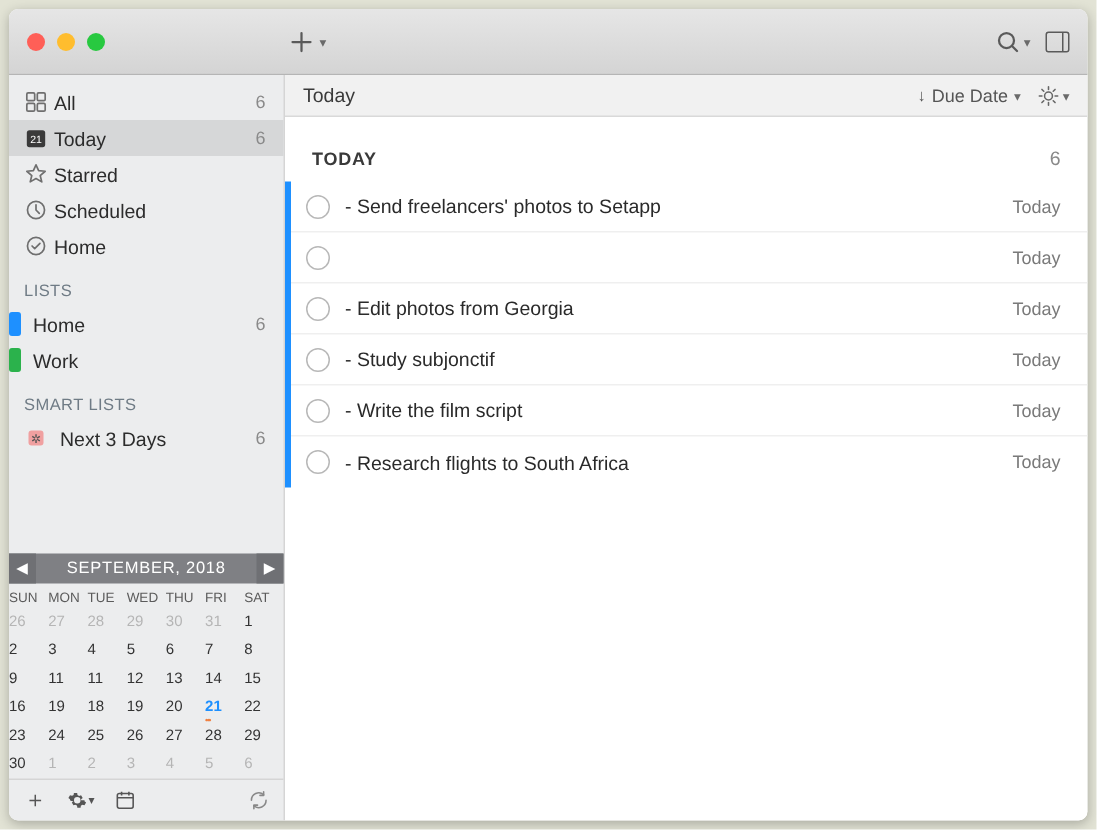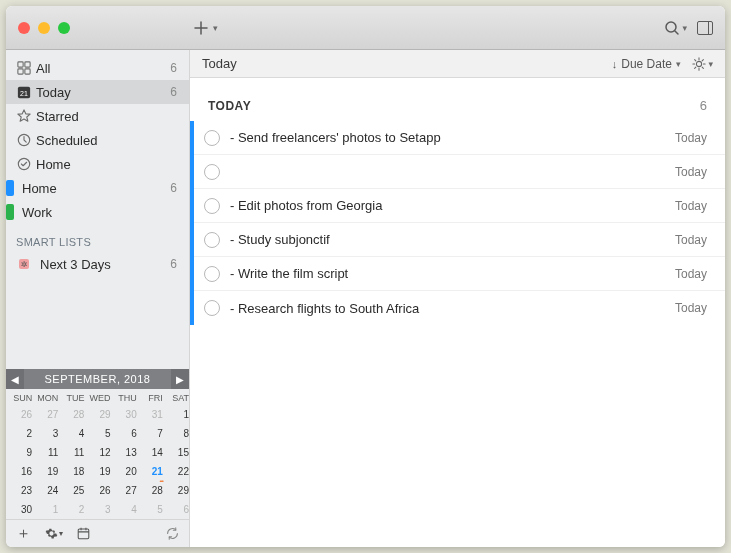--- a/index.html
+++ b/index.html
@@ -50,21 +50,21 @@
   .color-sq { width:8px; height:16px; border-radius:2px; margin-left:-10px; }
   .color-sq.blue{background:#1e90ff;} .color-sq.green{background:#2bb24c;}
   .smart-sq { width:16px; height:16px; display:flex;align-items:center;justify-content:center;font-size:10px; }
   .smart-sq-inner{ width:10px;height:10px;background:#f0a0a0;border-radius:2px;display:flex;align-items:center;justify-content:center;color:#555;font-size:8px;}
 
   
   .calendar { margin-top:auto; font-size:11px; color:#333; }
   .cal-header { height:20px; background:#7f8084; color:#fff; display:flex; align-items:center; justify-content:center; position:relative; font-size:11px; letter-spacing:0.5px;}
   .cal-header .arrow { position:absolute; top:0; height:20px; width:18px; display:flex;align-items:center;justify-content:center;color:#fff;font-size:10px;}
   .cal-header .arrow.left{left:0;background:#6f7074;} .cal-header .arrow.right{right:0;background:#6f7074;}
-  .cal-grid { display:grid; grid-template-columns:repeat(7,1fr); text-align:right; }
+  .cal-grid { display:grid; grid-template-columns:repeat(7,1fr); text-align:left; }
   .cal-dow { font-size:9px; color:#5b5b5b; padding:4px 0 2px; }
   .cal-day { font-size:10px; padding:4px 0; color:#333; }
   .cal-day.other { color:#b5b5b5; }
   .cal-day.today { color:#1e90ff; font-weight:600; position:relative;}
   .cal-day.today::after{content:"•••"; position:absolute; left:0; right:0; bottom:-3px; font-size:6px; color:#f08040; letter-spacing:-1px;}
 
   
   .sb-footer { height:28px; border-top:1px solid #d5d5d5; display:flex; align-items:center; padding:0 10px; gap:14px; color:#555; }
   .sb-footer .spacer{margin-left:auto;}
 
@@ -178,20 +178,21 @@
               <svg width="14" height="14" viewBox="0 0 16 16">
                 <circle cx="8" cy="8" r="6.5" fill="none" stroke="#6f6f6f" stroke-width="1.3"></circle>
                 <path d="M5 8l2 2 4-4" fill="none" stroke="#6f6f6f" stroke-width="1.3" stroke-linecap="round" stroke-linejoin="round"></path>
               </svg>
             </span>
             <span>Home</span>
             <span class="count"></span>
           </div>
         </div>
 
+      <div class="section-label">LISTS</div>
       <div id="lists">
           <div class="list-item">
             <span class="color-sq blue"></span>
             <span>Home</span>
             <span class="count">6</span>
           </div>
           <div class="list-item">
             <span class="color-sq green"></span>
             <span>Work</span>
             <span class="count"></span>

